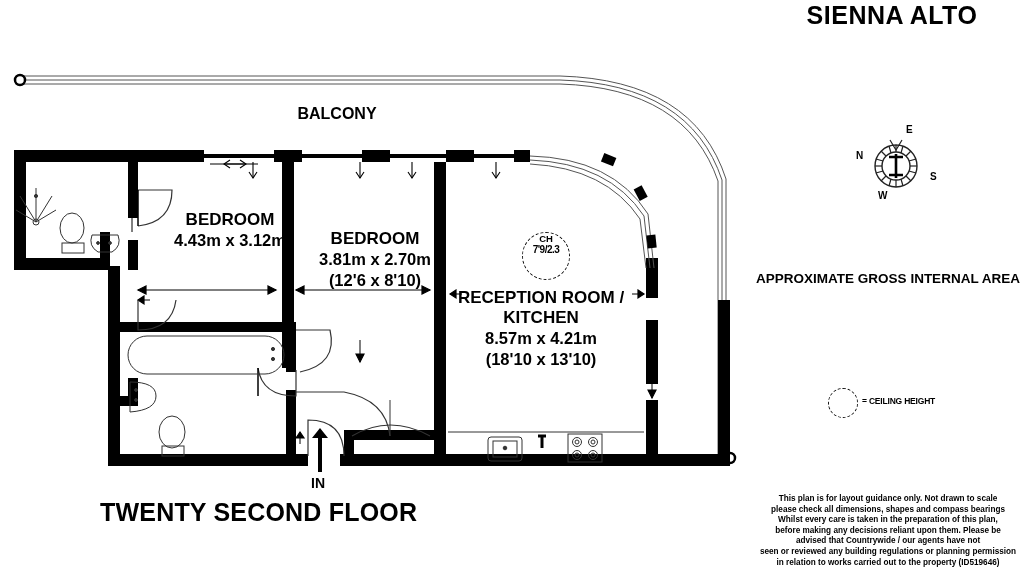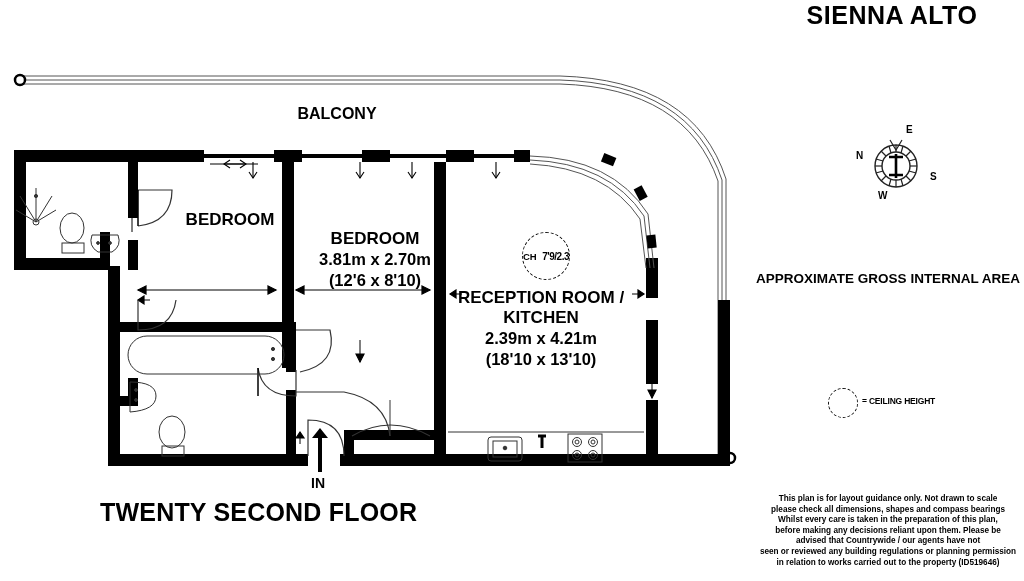--- a/index.html
+++ b/index.html
@@ -109,23 +109,23 @@
 
   
   .ch-marker {
     left: 522px;
     top: 232px;
     width: 46px;
     height: 46px;
     border: 1.4px dashed #111;
     border-radius: 50%;
     display: flex;
-    flex-direction: row;
+    flex-direction: column;
     align-items: center;
-    justify-content: space-between;
+    justify-content: flex-start;
   }
   .ch-title { font-size: 9.5px; font-weight: bold; line-height: 11px; }
   .ch-value { font-size: 10px; font-weight: bold; line-height: 11px; letter-spacing: -0.5px; }
 
   .legend-circle {
     left: 828px;
     top: 388px;
     width: 28px;
     height: 28px;
     border: 1.4px dashed #111;
@@ -379,32 +379,33 @@
       <path d="M 890 140 L 896 150 L 902 140" fill="none" stroke="#222" stroke-width="1.2"></path>
     </g>
   </svg>
 
   <div class="abs balcony-label">BALCONY</div>
 
   <div class="abs property-title">SIENNA ALTO</div>
 
   <div class="abs room-label rm-bed1">
     <div class="room-name">BEDROOM</div>
+    <div class="room-dims">4.43m x 3.12m</div>
   </div>
 
   <div class="abs room-label rm-bed2">
     <div class="room-name">BEDROOM</div>
     <div class="room-dims">3.81m x 2.70m</div>
     <div class="room-dims">(12'6 x 8'10)</div>
   </div>
 
   <div class="abs room-label rm-recep">
     <div class="room-name">RECEPTION ROOM /</div>
     <div class="room-name">KITCHEN</div>
-    <div class="room-dims">2.39m x 4.21m</div>
+    <div class="room-dims">8.57m x 4.21m</div>
     <div class="room-dims">(18'10 x 13'10)</div>
   </div>
 
   <div class="abs ch-marker">
     <div class="ch-title">CH</div>
     <div class="ch-value">7'9/2.3</div>
   </div>
 
   <div class="abs in-label">IN</div>
 

